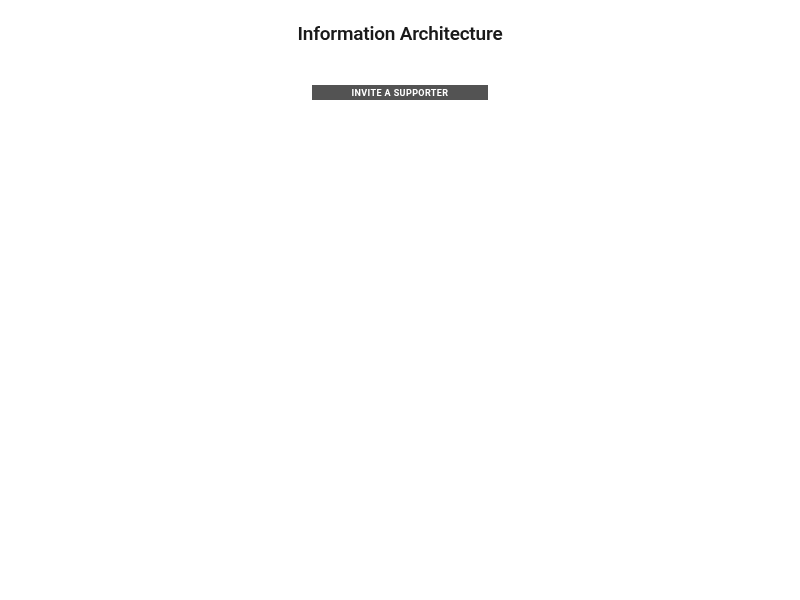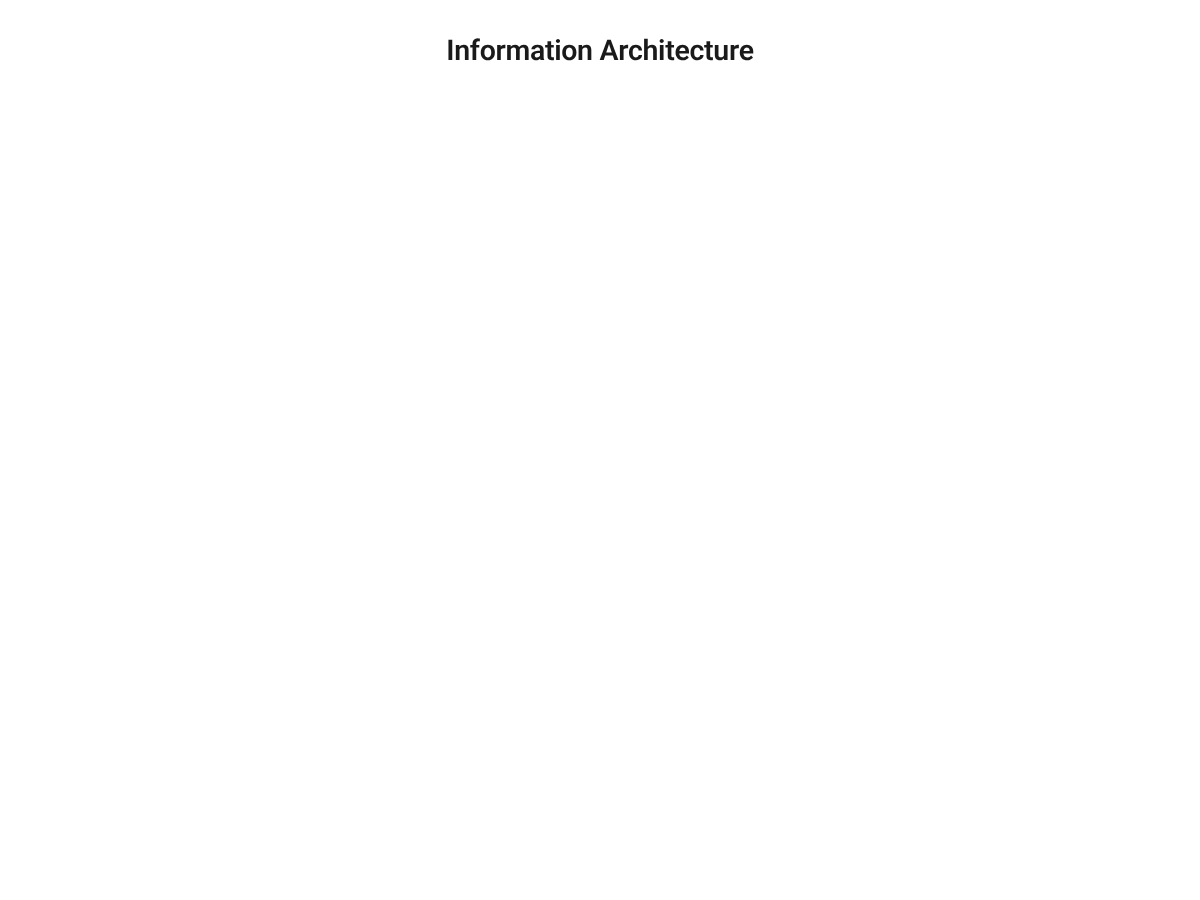--- a/index.html
+++ b/index.html
@@ -43,13 +43,14 @@
       justify-content: center;
       font-family: inherit;
     }
   </style>
 </head>
 <body>
 
 <div class="container">
   <h1 class="page-title">Information Architecture</h1>
 
+  <button class="invite-button">INVITE A SUPPORTER</button>
 </div>
 
 </body></html>

